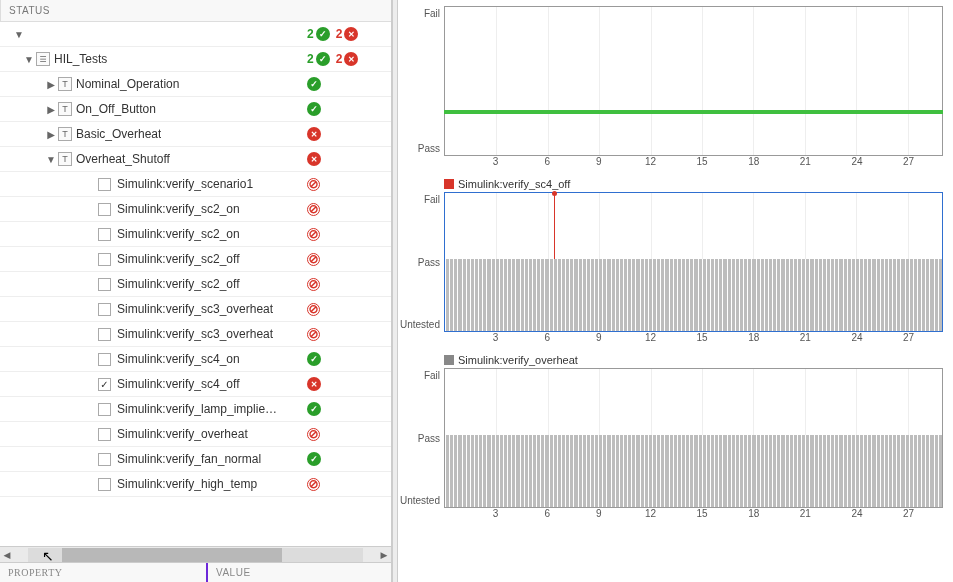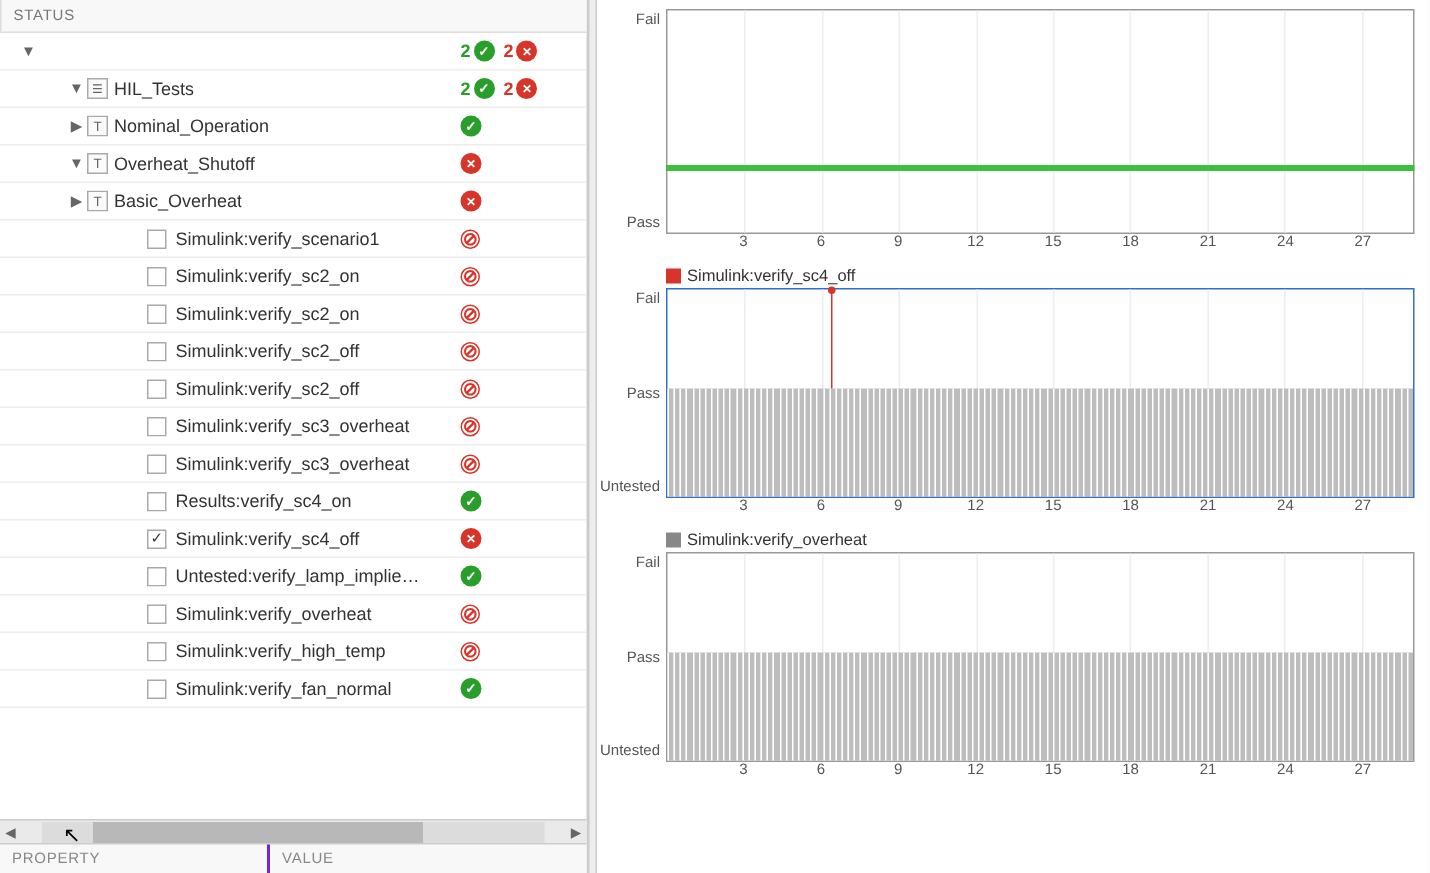--- a/index.html
+++ b/index.html
@@ -36,21 +36,21 @@
 .badge.fail::before { content: "✕"; font-size: 8px; }
 .badge.warn { background: #fff; border: 1.5px solid #d8352a; color: #d8352a; width: 13px; height: 13px; }
 .badge.warn::before { content: "⊘"; font-size: 12px; line-height: 1; }
 .hscroll { height: 16px; background: #eaeaea; border-top: 1px solid #ccc; display: flex; align-items: center; position: relative; }
 .hscroll-track { flex: 1; height: 14px; background: #dcdcdc; margin: 0 14px; position: relative; }
 .hscroll-thumb { position: absolute; left: 34px; width: 220px; height: 14px; background: #b8b8b8; }
 .hscroll-arrow { width: 14px; text-align: center; color: #666; font-size: 9px; }
 .cursor-img { position: absolute; left: 42px; bottom: -2px; font-size: 14px; color: #000; pointer-events: none; z-index: 5;}
 .prop-header { display: flex; height: 20px; background: #f8f8f8; border-top: 1px solid #ccc; font-size: 10px; color: #888; letter-spacing: 0.5px; }
 .prop-header > div { padding: 4px 8px; }
-.prop-header > div:first-child { width: 180px; border-right: 2px solid #6d28d9; }
+.prop-header > div:first-child { width: 208px; border-right: 2px solid #6d28d9; font-family: Liberation Serif, serif; }
 .divider-v { width: 6px; background: #ededed; border-left: 1px solid #ccc; border-right: 1px solid #ccc; cursor: col-resize; }
 
 .right-panel { flex: 1; height: 100%; background: #fff; padding: 6px 10px 2px 2px; overflow: hidden; }
 .chart { margin-bottom: 6px; }
 .chart-legend { display: flex; align-items: center; gap: 4px; padding-left: 44px; font-size: 11px; height: 16px; }
 .lg-sw { width: 10px; height: 10px; }
 .sw-green { background: #3fbf3f; }
 .sw-red { background: #d8352a; }
 .sw-gray { background: #888; }
 .chart-body { display: flex; height: var(--ch, 150px); }
@@ -78,21 +78,21 @@
           <span class="arrow down"></span>
         </div>
         <div class="status-cell">
           <span class="cnt pass">2</span>
           <span class="badge pass"></span>
           <span class="cnt fail">2</span>
           <span class="badge fail"></span>
         </div>
       </div>
       <div class="row">
-        <div class="name-cell" style="padding-left: 46px;">
+        <div class="name-cell" style="padding-left: 24px;">
           <span class="arrow down"></span>
           <span class="tree-icn doc"></span>
           <span class="label">HIL_Tests</span>
         </div>
         <div class="status-cell">
           <span class="cnt pass">2</span>
           <span class="badge pass"></span>
           <span class="cnt fail">2</span>
           <span class="badge fail"></span>
         </div>
@@ -102,39 +102,49 @@
           <span class="arrow right"></span>
           <span class="tree-icn t"></span>
           <span class="label">Nominal_Operation</span>
         </div>
         <div class="status-cell">
           <span class="badge pass"></span>
         </div>
       </div>
       <div class="row">
         <div class="name-cell" style="padding-left: 46px;">
-          <span class="arrow down"></span>
+          <span class="arrow right"></span>
           <span class="tree-icn t"></span>
-          <span class="label">Overheat_Shutoff</span>
-        </div>
-        <div class="status-cell">
-          <span class="badge fail"></span>
+          <span class="label">On_Off_Button</span>
+        </div>
+        <div class="status-cell">
+          <span class="badge pass"></span>
         </div>
       </div>
       <div class="row">
         <div class="name-cell" style="padding-left: 46px;">
           <span class="arrow right"></span>
           <span class="tree-icn t"></span>
           <span class="label">Basic_Overheat</span>
         </div>
         <div class="status-cell">
           <span class="badge fail"></span>
         </div>
       </div>
       <div class="row">
+        <div class="name-cell" style="padding-left: 46px;">
+          <span class="arrow down"></span>
+          <span class="tree-icn t"></span>
+          <span class="label">Overheat_Shutoff</span>
+        </div>
+        <div class="status-cell">
+          <span class="badge fail"></span>
+        </div>
+      </div>
+      <div class="row">
         <div class="name-cell" style="padding-left: 86px;">
           <span class="arrow none"></span>
           <span class="chk "></span>
           <span class="label">Simulink:verify_scenario1</span>
         </div>
         <div class="status-cell">
           <span class="badge warn"></span>
         </div>
       </div>
       <div class="row">
@@ -194,74 +204,74 @@
           <span class="label">Simulink:verify_sc3_overheat</span>
         </div>
         <div class="status-cell">
           <span class="badge warn"></span>
         </div>
       </div>
       <div class="row">
         <div class="name-cell" style="padding-left: 86px;">
           <span class="arrow none"></span>
           <span class="chk "></span>
-          <span class="label">Results:verify_sc4_on</span>
+          <span class="label">Simulink:verify_sc4_on</span>
         </div>
         <div class="status-cell">
           <span class="badge pass"></span>
         </div>
       </div>
       <div class="row">
         <div class="name-cell" style="padding-left: 86px;">
           <span class="arrow none"></span>
           <span class="chk checked"></span>
           <span class="label">Simulink:verify_sc4_off</span>
         </div>
         <div class="status-cell">
           <span class="badge fail"></span>
         </div>
       </div>
       <div class="row">
         <div class="name-cell" style="padding-left: 86px;">
           <span class="arrow none"></span>
           <span class="chk "></span>
-          <span class="label">Untested:verify_lamp_implie…</span>
+          <span class="label">Simulink:verify_lamp_implie…</span>
         </div>
         <div class="status-cell">
           <span class="badge pass"></span>
         </div>
       </div>
       <div class="row">
         <div class="name-cell" style="padding-left: 86px;">
           <span class="arrow none"></span>
           <span class="chk "></span>
           <span class="label">Simulink:verify_overheat</span>
         </div>
         <div class="status-cell">
           <span class="badge warn"></span>
         </div>
       </div>
       <div class="row">
         <div class="name-cell" style="padding-left: 86px;">
           <span class="arrow none"></span>
           <span class="chk "></span>
+          <span class="label">Simulink:verify_fan_normal</span>
+        </div>
+        <div class="status-cell">
+          <span class="badge pass"></span>
+        </div>
+      </div>
+      <div class="row">
+        <div class="name-cell" style="padding-left: 86px;">
+          <span class="arrow none"></span>
+          <span class="chk "></span>
           <span class="label">Simulink:verify_high_temp</span>
         </div>
         <div class="status-cell">
           <span class="badge warn"></span>
-        </div>
-      </div>
-      <div class="row">
-        <div class="name-cell" style="padding-left: 86px;">
-          <span class="arrow none"></span>
-          <span class="chk "></span>
-          <span class="label">Simulink:verify_fan_normal</span>
-        </div>
-        <div class="status-cell">
-          <span class="badge pass"></span>
         </div>
       </div>
     </div>
   <div class="hscroll">
     <span class="hscroll-arrow">◀</span>
     <div class="hscroll-track">
       <div class="hscroll-thumb"></div>
     </div>
     <span class="hscroll-arrow">▶</span>
     <span class="cursor-img">↖</span>

